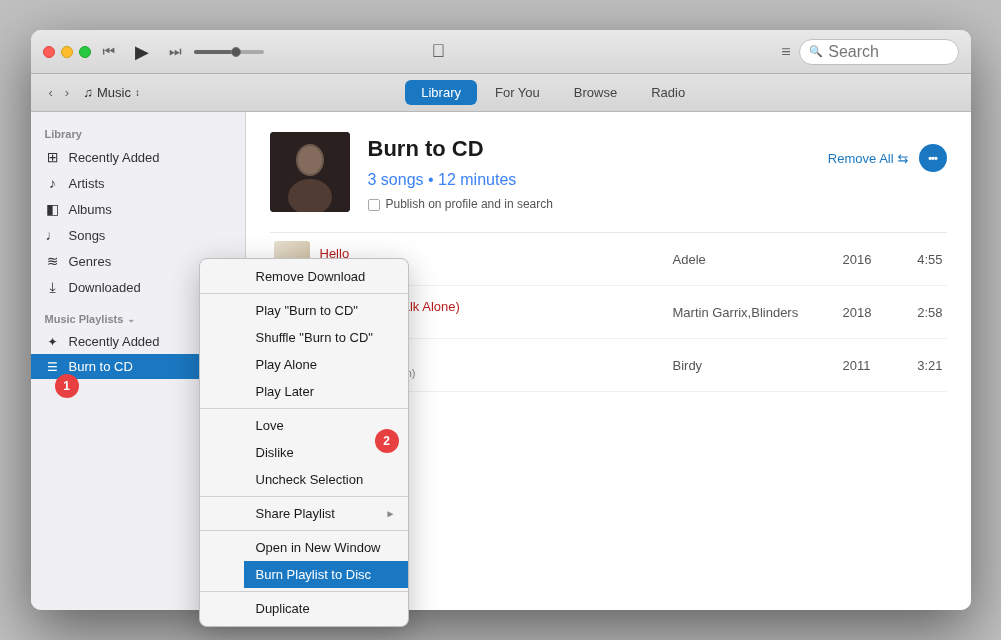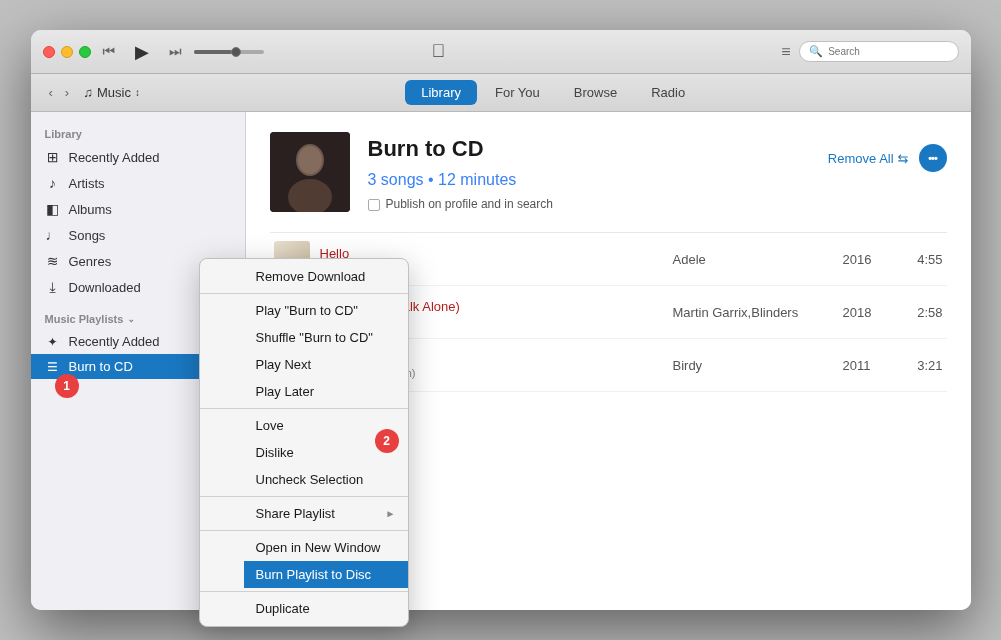--- a/index.html
+++ b/index.html
@@ -121,21 +121,21 @@
       border-radius: 14px;
       padding: 3px 10px;
       gap: 5px;
       width: 160px;
       margin-left: auto;
     }
 
     .search-input {
       border: none;
       outline: none;
-      font-size: 10px;
+      font-size: 16px;
       color: #999;
       background: transparent;
       width: 110px;
     }
 
     .list-view-icon {
       font-size: 16px;
       color: #666;
       margin-left: 8px;
       cursor: pointer;
@@ -685,21 +685,21 @@
         </div>
       </div>
     </div>
   </div>
 
   <div class="context-menu">
     <div class="menu-item">Remove Download</div>
     <div class="menu-separator"></div>
     <div class="menu-item">Play "Burn to CD"</div>
     <div class="menu-item">Shuffle "Burn to CD"</div>
-    <div class="menu-item">Play Next</div>
+    <div class="menu-item">Play Alone</div>
     <div class="menu-item">Play Later</div>
     <div class="menu-separator"></div>
     <div class="menu-item">Love</div>
     <div class="menu-item">Dislike</div>
     <div class="menu-item">Uncheck Selection</div>
     <div class="menu-separator"></div>
     <div class="menu-item">
       <span>Share Playlist</span>
       <span class="menu-arrow">►</span>
     </div>

